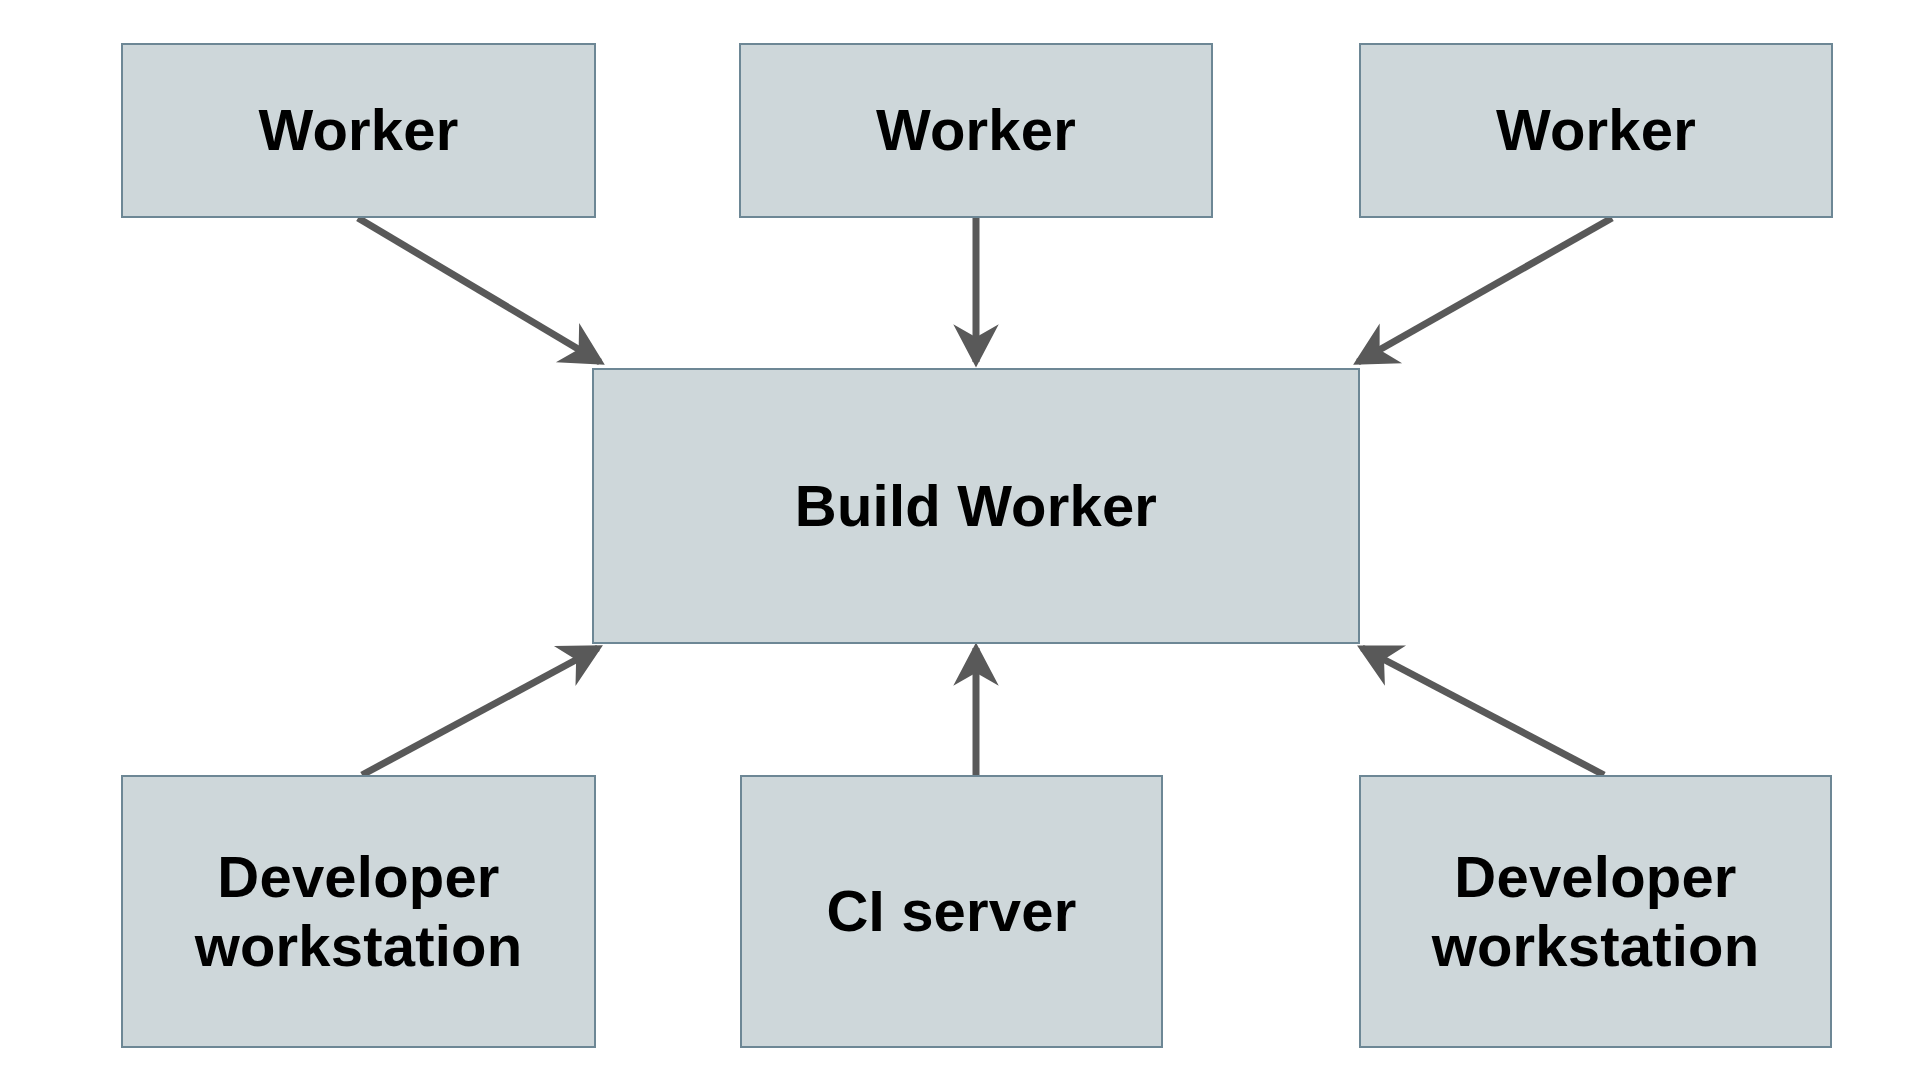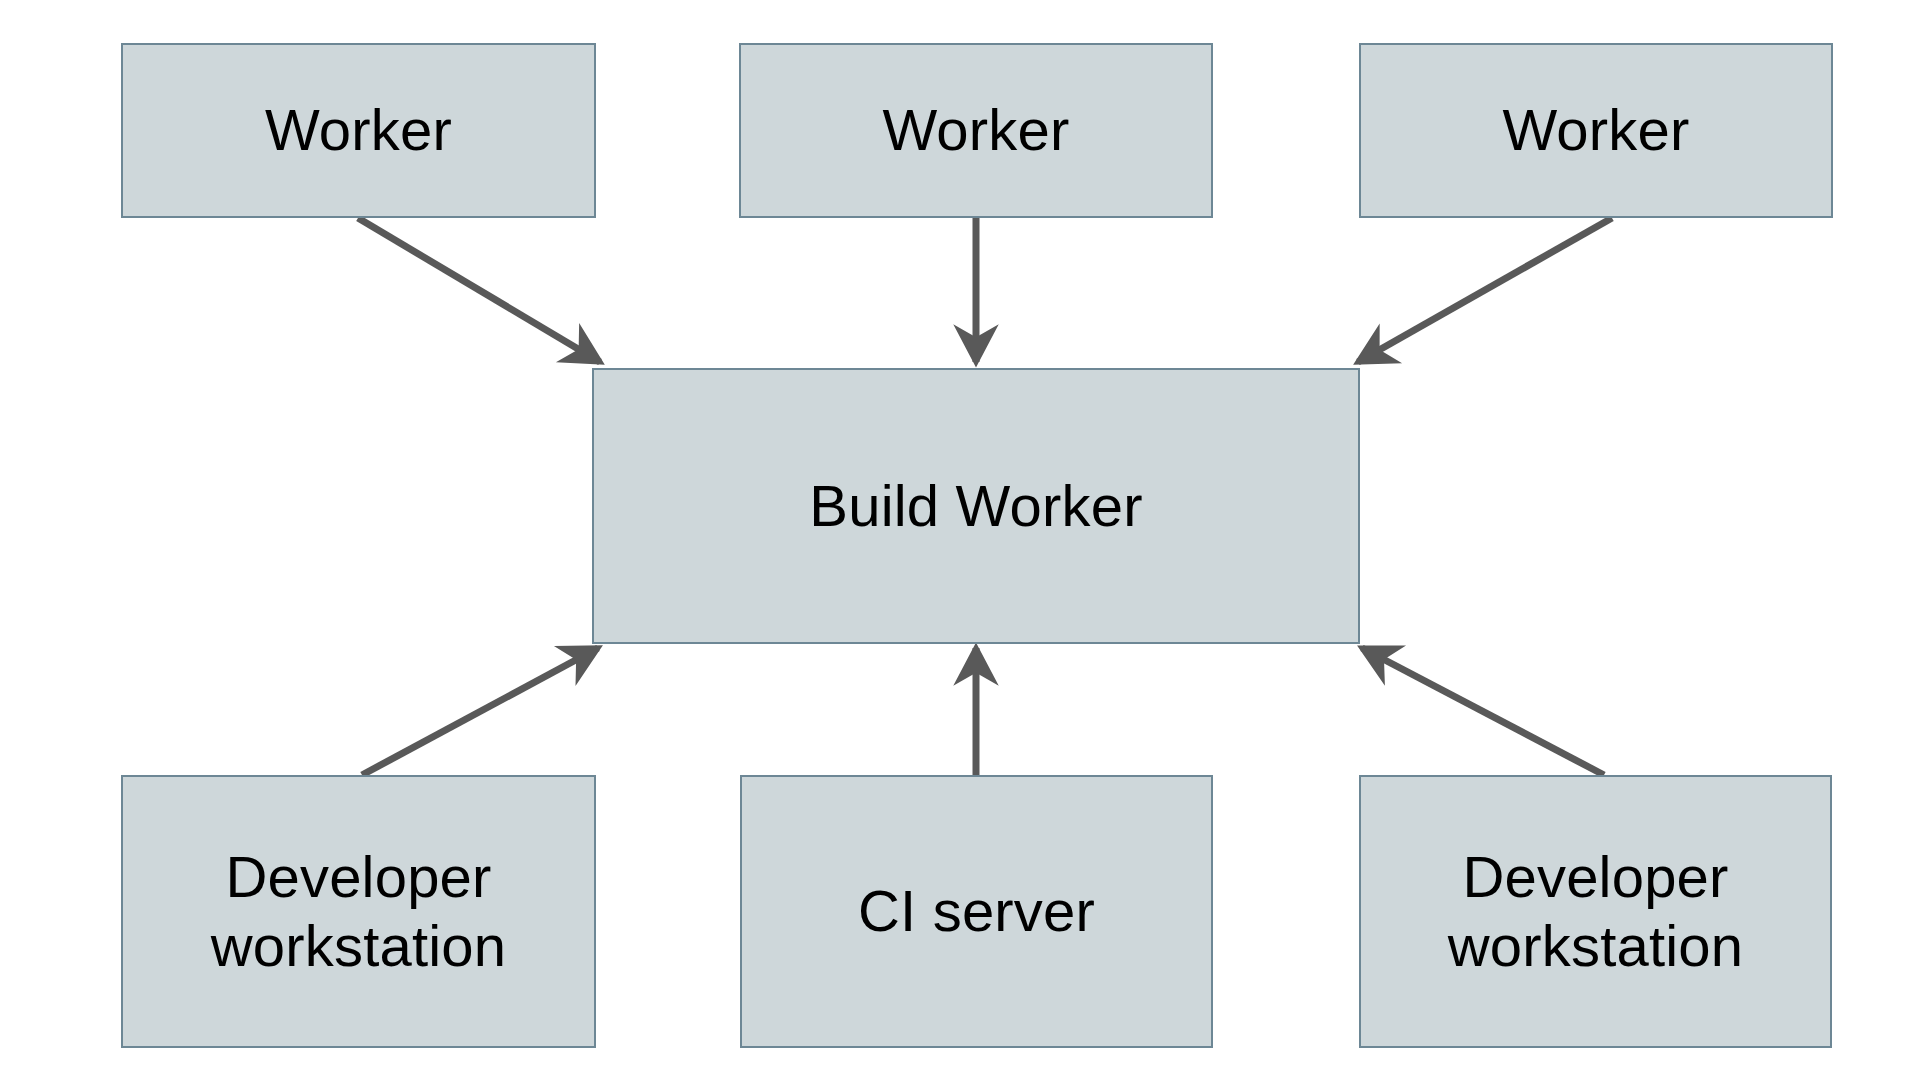--- a/index.html
+++ b/index.html
@@ -32,34 +32,34 @@
     background: #ced7da;
     border: 2px solid #6d8795;
     display: flex;
     align-items: center;
     justify-content: center;
     text-align: center;
   }
   .node-label {
     color: #000000;
     font-size: 58px;
-    font-weight: 400;
+    font-weight: 700;
     line-height: 1.18;
     letter-spacing: 0.2px;
     white-space: pre-line;
   }
   
   #node-worker-1 { left: 121px; top: 43px;  width: 475px; height: 175px; }
   #node-worker-2 { left: 739px; top: 43px;  width: 474px; height: 175px; }
   #node-worker-3 { left: 1359px; top: 43px; width: 474px; height: 175px; }
   
   #node-build-master { left: 592px; top: 368px; width: 768px; height: 276px; }
   
   #node-dev-workstation-1 { left: 121px;  top: 775px; width: 475px; height: 273px; }
-  #node-ci-server         { left: 740px;  top: 775px; width: 473px; height: 273px; }
+  #node-ci-server         { left: 740px;  top: 775px; width: 423px; height: 273px; }
   #node-dev-workstation-2 { left: 1359px; top: 775px; width: 473px; height: 273px; }
 </style>
 </head>
 <body>
 
 <div id="diagram-root">
 
   <svg id="arrow-layer" viewBox="0 0 1910 1090" width="1910" height="1090" xmlns="http://www.w3.org/2000/svg">
     <defs>
       <marker id="arrowhead" markerWidth="7" markerHeight="7" refX="5.4" refY="3.5" orient="auto" markerUnits="strokeWidth">

